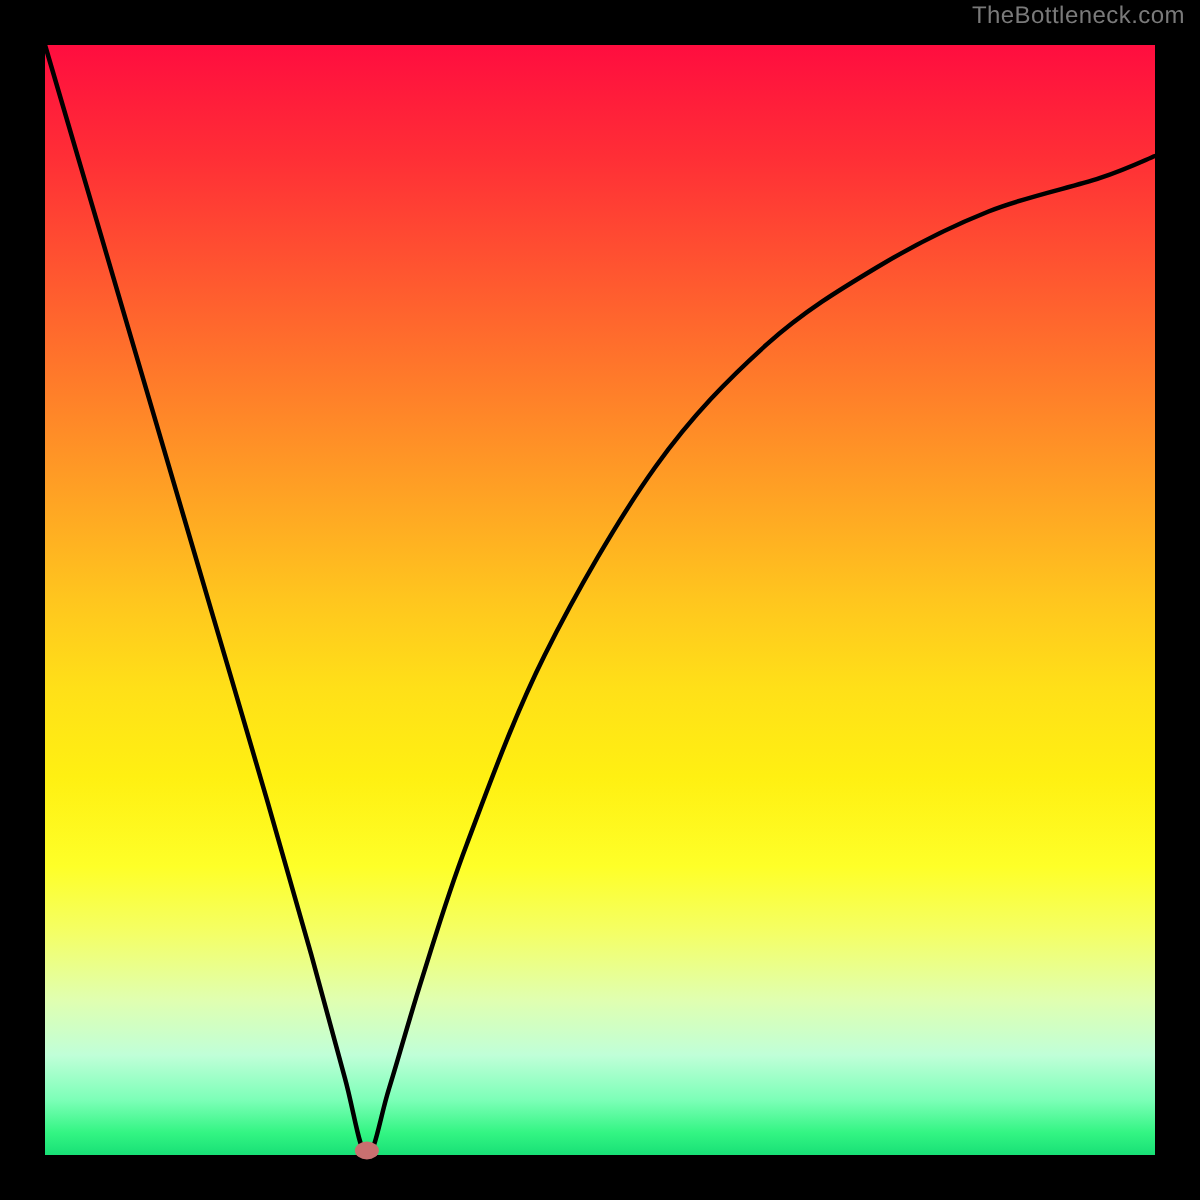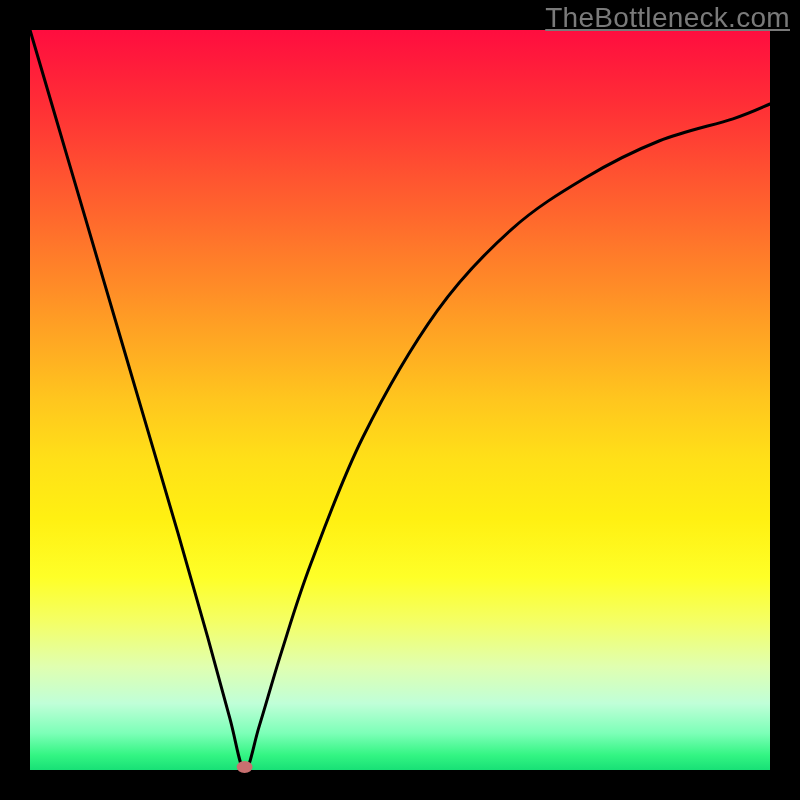--- a/index.html
+++ b/index.html
@@ -15,25 +15,24 @@
     position: relative;
     width: 800px;
     height: 800px;
     background: #000;
   }
   .watermark {
     position: absolute;
     top: 2px;
     right: 10px;
     color: #7a7a7a;
-    font-size: 28px;
+    font-size: 16px;
     font-weight: 500;
     letter-spacing: 0.3px;
     z-index: 10;
-    text-decoration: underline;
   }
   .plot {
     position: absolute;
     left: 30px;
     top: 30px;
     width: 740px;
     height: 740px;
     background: linear-gradient(to bottom,
       #ff0d3f 0%,
       #ff2e36 10%,

